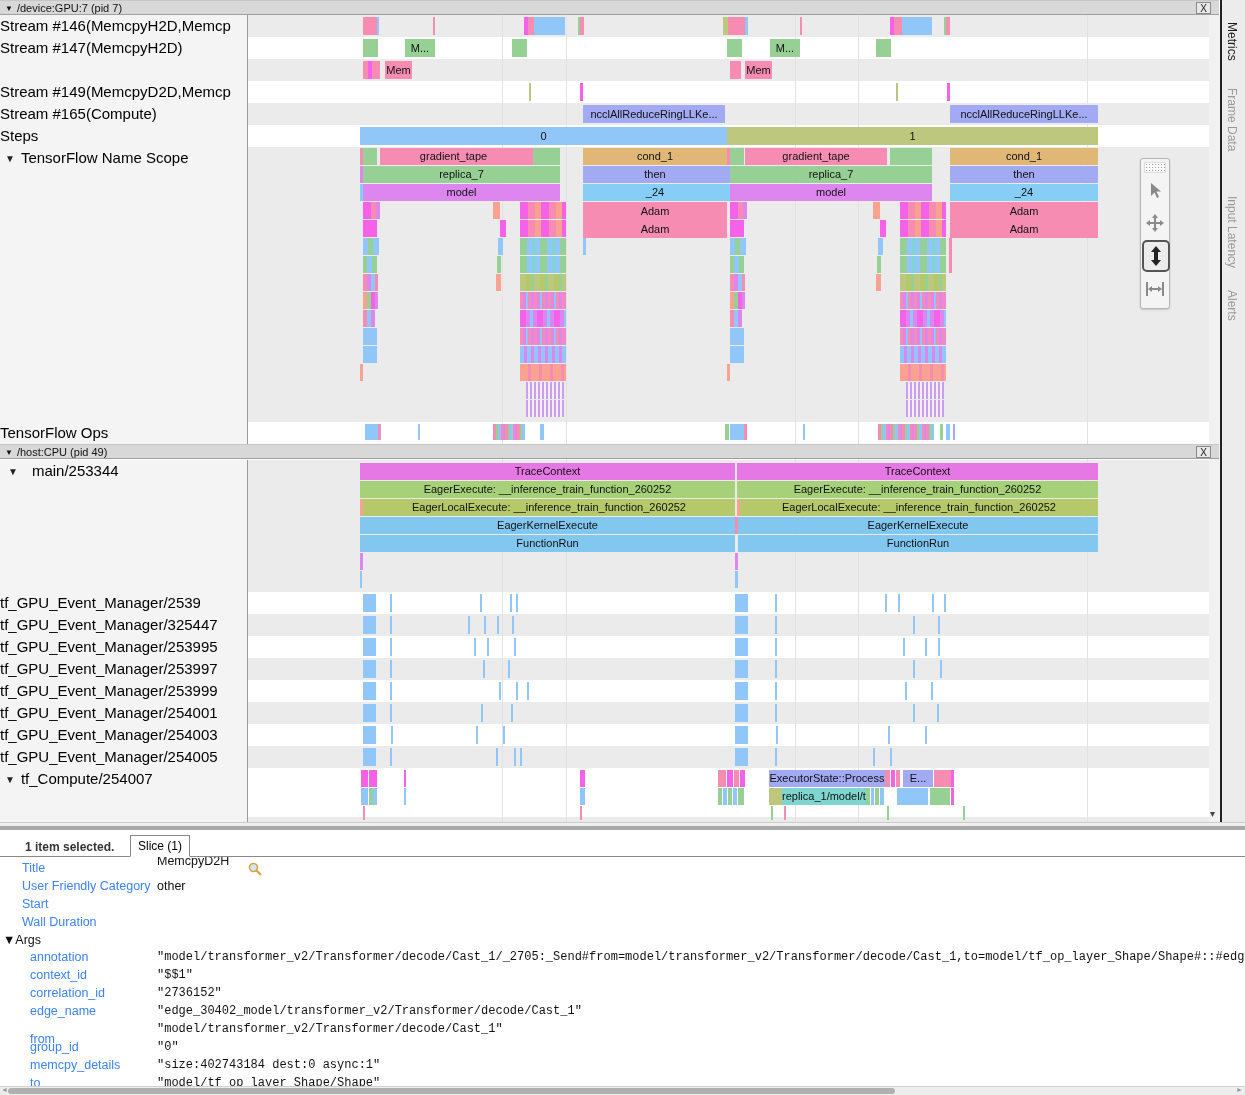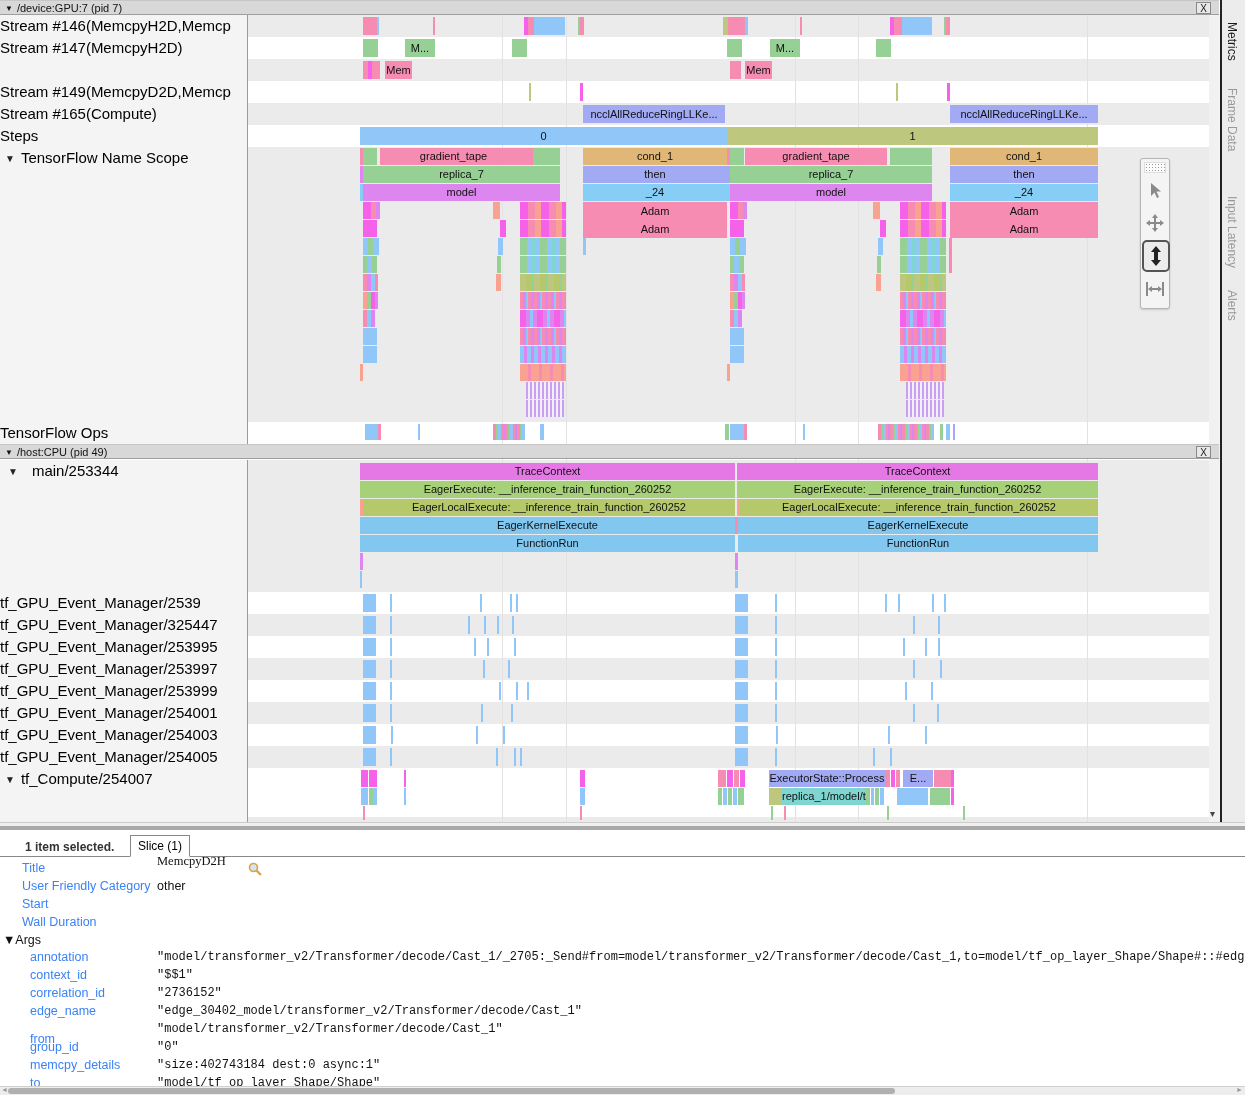--- a/index.html
+++ b/index.html
@@ -456,21 +456,21 @@
 
   <div class="sep1"></div>
   <div class="sep2"></div>
 
   <div id="details">
     <span class="selstatus">1 item selected.</span>
     <div class="slicetab">Slice (1)</div>
     <div class="tabrule"></div>
     <div id="fieldrows">
         <div class="drow-label" style="position: absolute; left: 22px; top: 29px;">Title</div>
-        <div class="drow-value" style="position: absolute; top: 22px; font-family: Liberation Serif, serif;">MemcpyD2H</div>
+        <div class="drow-value" style="position: absolute; top: 22px;">MemcpyD2H</div>
         <span class="mag" style="top: 29px;"><svg width="15" height="15" viewBox="0 0 15 15">
             <circle cx="5.5" cy="5.5" r="4" fill="#cfe6f8" stroke="#e0a23e" stroke-width="1.6"></circle>
             <line x1="8.6" y1="8.6" x2="13" y2="13" stroke="#e0a23e" stroke-width="2.2"></line>
           </svg></span>
         <div class="drow-label" style="position: absolute; left: 22px; top: 47px;">User Friendly Category</div>
         <div class="drow-value" style="position: absolute; top: 47px;">other</div>
         <div class="drow-label" style="position: absolute; left: 22px; top: 65px;">Start</div>
         <div class="drow-value" style="position: absolute; top: 65px;"></div>
         <div class="drow-label" style="position: absolute; left: 22px; top: 83px;">Wall Duration</div>
         <div class="drow-value" style="position: absolute; top: 83px;"></div>

